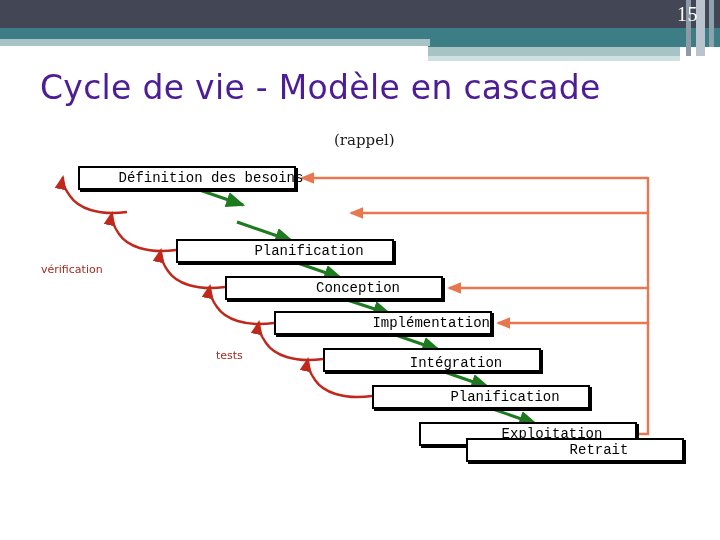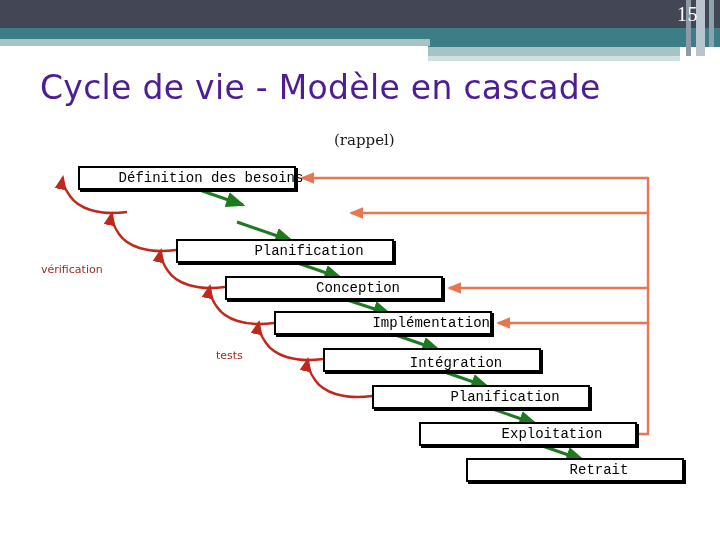--- a/index.html
+++ b/index.html
@@ -191,18 +191,18 @@
     </div>
     <div class="phase-box" style="left:323px; top:348px; width:218px;align-items:flex-end;">
       <span class="phase-label">Intégration</span>
     </div>
     <div class="phase-box" style="left:372px; top:385px; width:218px;">
       <span class="phase-label">Planification</span>
     </div>
     <div class="phase-box" style="left:419px; top:422px; width:218px;text-align:center;">
       <span class="phase-label">Exploitation</span>
     </div>
-    <div class="phase-box" style="left:466px; top:458px; width:218px;justify-content:center;">
+    <div class="phase-box" style="left:466px; top:438px; width:218px;justify-content:center;">
       <span class="phase-label">Retrait</span>
     </div>
 
   </div>
 </div>
 
 </body></html>

